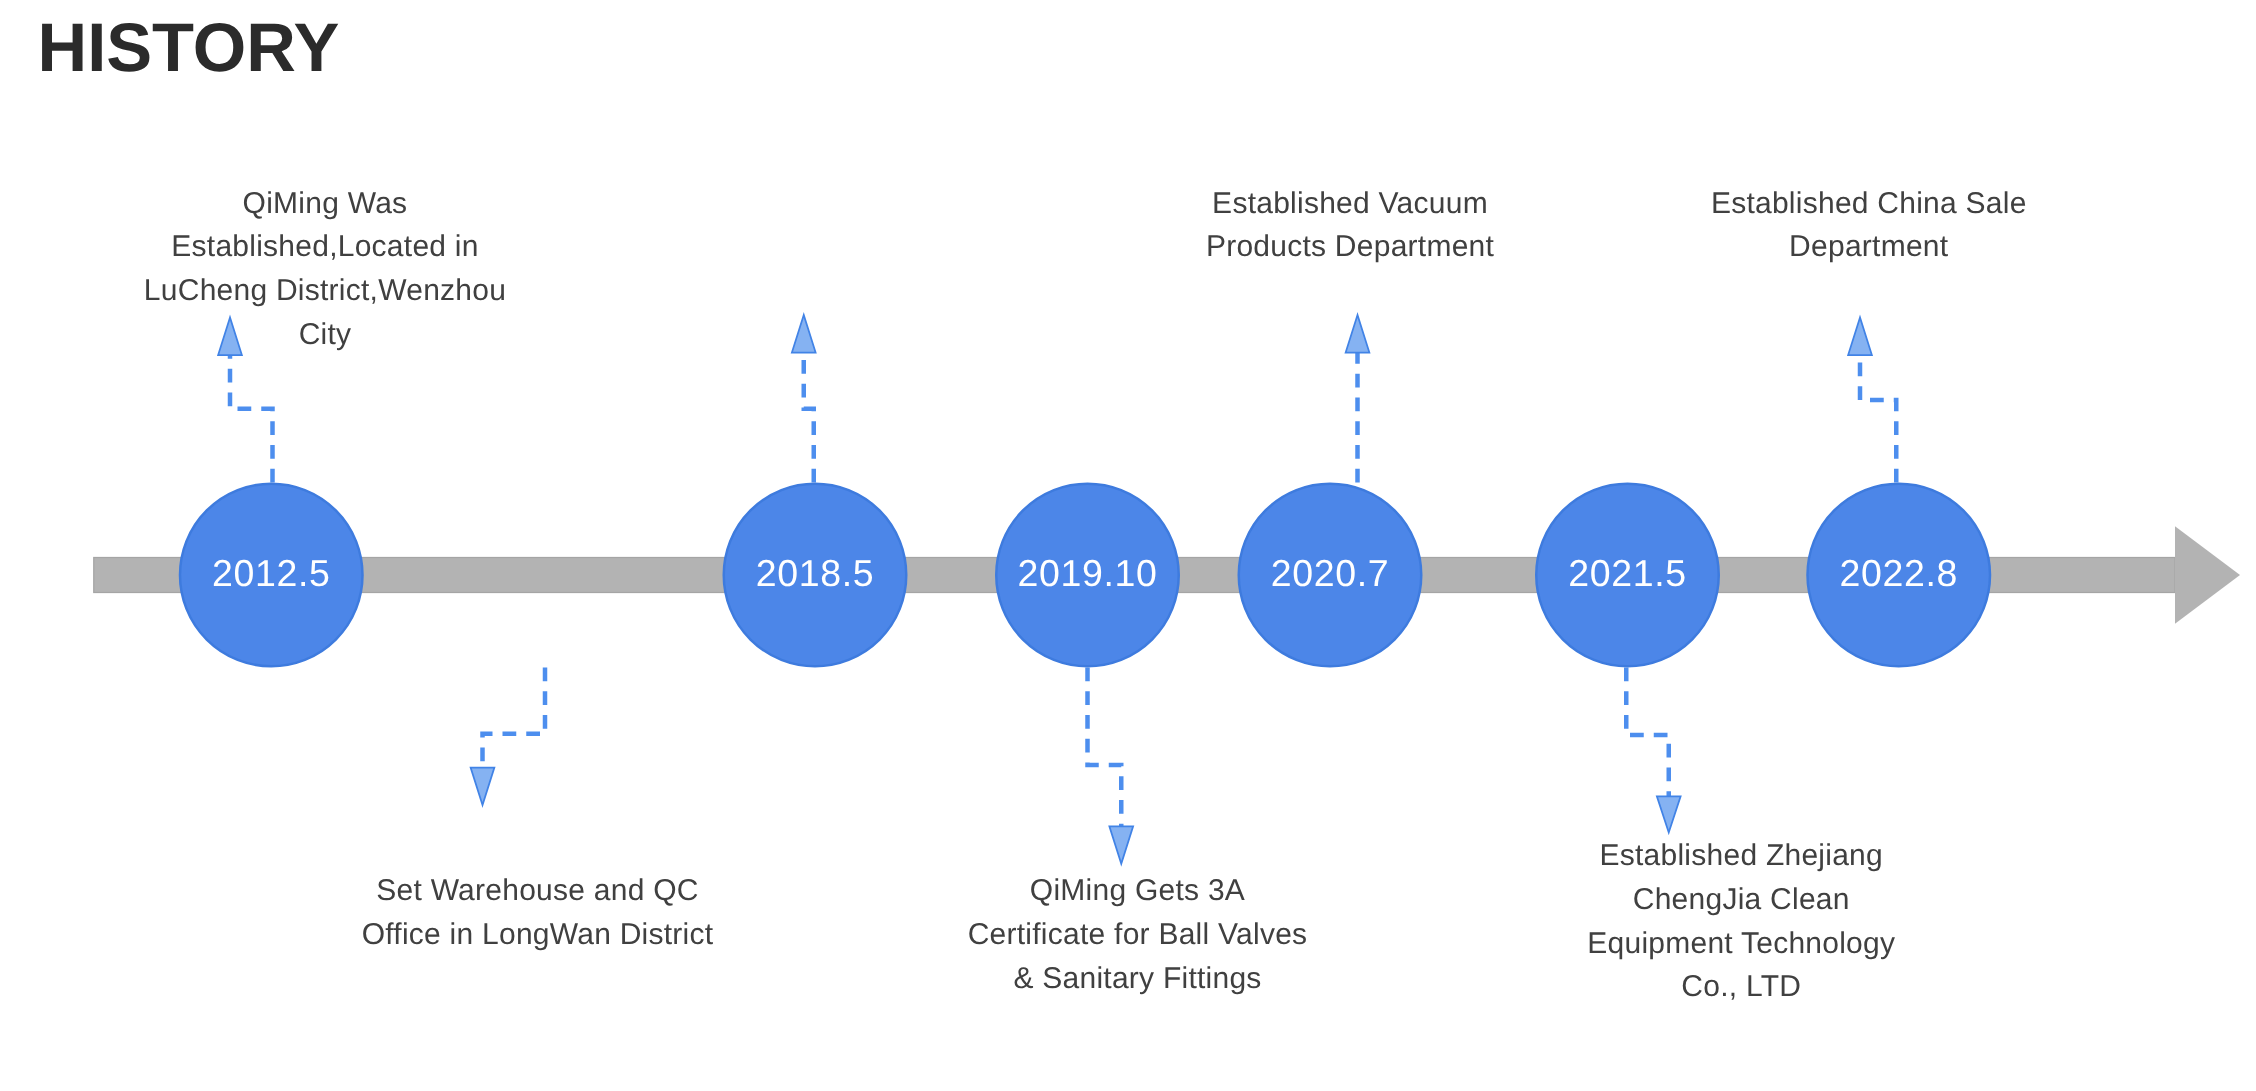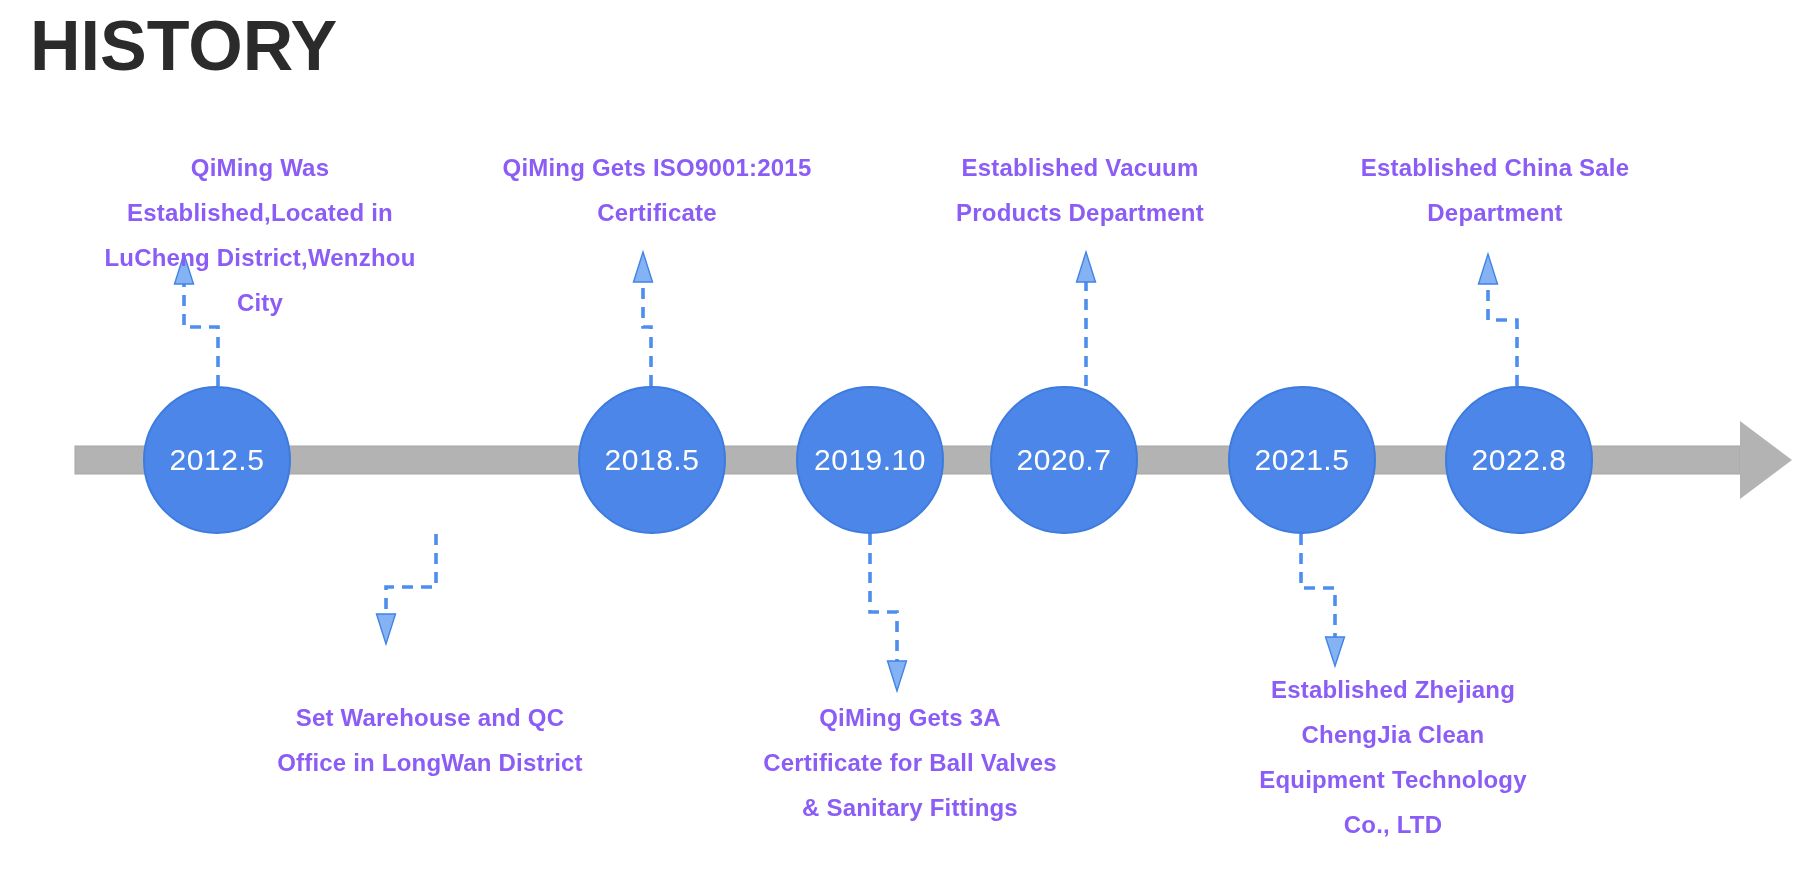--- a/index.html
+++ b/index.html
@@ -7,21 +7,21 @@
     position:relative;
     width:1805px;height:873px;
     background:#ffffff;
     overflow:hidden;
     font-family:"Liberation Sans","DejaVu Sans",sans-serif;
   }
   .title{
     position:absolute;
     left:30px;top:8px;
     margin:0;
-    font-size:70px;
+    font-size:55px;
     font-weight:700;
     letter-spacing:0px;
     color:#2b2b2b;
     line-height:1.1;
   }
   .overlay{
     position:absolute;
     left:0;top:0;
     width:1805px;height:873px;
   }
@@ -52,24 +52,24 @@
     color:#ffffff;
     font-size:30px;
     font-weight:400;
     letter-spacing:0.5px;
   }
   .label{
     position:absolute;
     transform:translateX(-50%);
     white-space:pre-line;
     text-align:center;
-    color:#8b5cf6;
+    color:#404040;
     font-size:24px;
-    font-weight:700;
-    line-height:45px;
+    font-weight:400;
+    line-height:35px;
     letter-spacing:0.2px;
   }
 </style>
 </head>
 <body>
 
 <div class="stage">
 
   <h1 class="title">HISTORY</h1>
 
@@ -130,22 +130,20 @@
     <span class="date">2021.5</span>
   </div>
   <div class="circle" style="left:1445px">
     <span class="date">2022.8</span>
   </div>
 
   <div class="label" style="left:260px;top:145px">QiMing Was
 Established,Located in
 LuCheng District,Wenzhou
 City</div>
-  <div class="label" style="left:657px;top:145px">QiMing Gets ISO9001:2015
-Certificate</div>
   <div class="label" style="left:1080px;top:145px">Established Vacuum
 Products Department</div>
   <div class="label" style="left:1495px;top:145px">Established China Sale
 Department</div>
 
   <div class="label" style="left:430px;top:695px">Set Warehouse and QC
 Office in LongWan District</div>
   <div class="label" style="left:910px;top:695px">QiMing Gets 3A
 Certificate for Ball Valves
 &amp; Sanitary Fittings</div>

